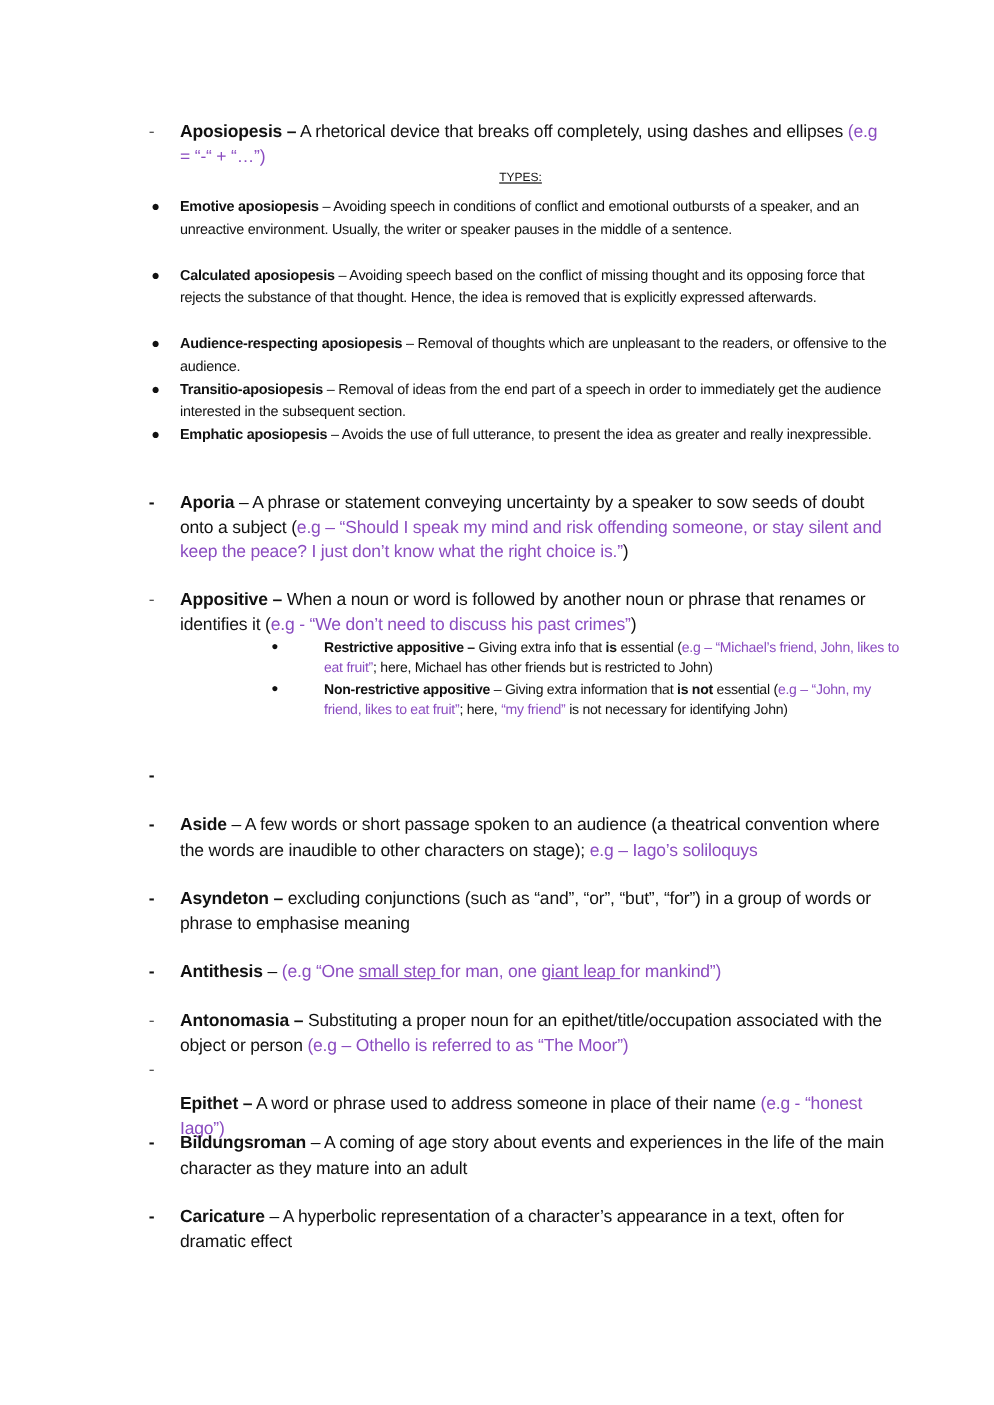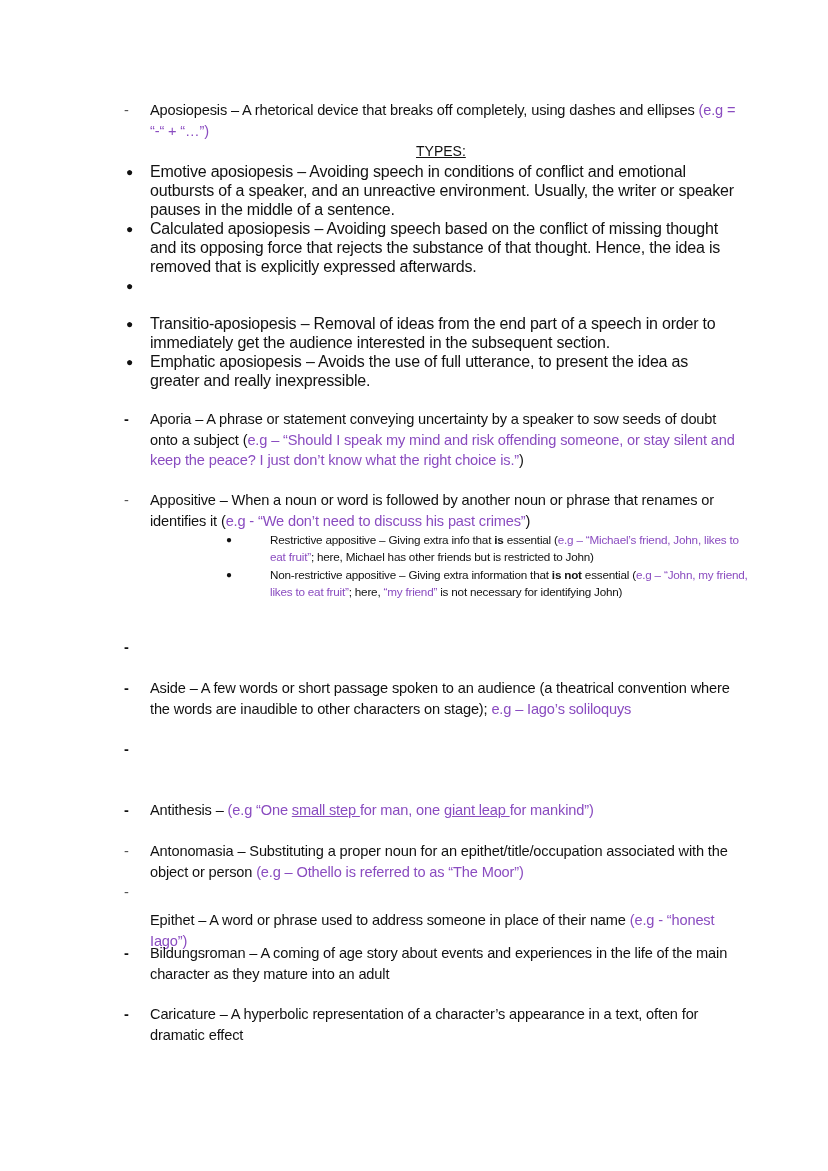--- a/index.html
+++ b/index.html
@@ -2,26 +2,26 @@
 <html><head>
 <meta charset="utf-8">
 <style>
   html, body { margin: 0; padding: 0; background: #ffffff; }
   body { width: 828px; height: 1171px; position: relative; overflow: hidden;
          font-family: "Liberation Sans", sans-serif; color: #111; }
   .page { position: absolute; left: 0; top: 0; width: 828px; height: 1171px; }
   .entry { position: absolute; left: 150px; width: 590px; font-size: 14.6px; line-height: 20.5px; letter-spacing: -0.15px; }
   .dash { position: absolute; left: 124px; font-size: 14.6px; line-height: 20.5px; font-weight: bold; }
   .dash.grey { color: #555; font-weight: normal; }
-  .term { font-weight: normal; }
+  .term { font-weight: bold; }
   .ex { color: #8a4cc0; }
   .u { text-decoration: underline; }
-  .types { position: absolute; left: 416px; top: 143px; font-size: 14px; text-decoration: underline; }
+  .types { position: absolute; left: 416px; top: 143px; font-size: 10px; text-decoration: underline; }
   .bul { position: absolute; left: 126px; font-size: 12px; line-height: 18.8px; }
-  .sub { position: absolute; left: 150px; width: 590px; font-size: 16px; line-height: 18.8px; letter-spacing: -0.2px; }
+  .sub { position: absolute; left: 150px; width: 590px; font-size: 12px; line-height: 18.8px; letter-spacing: -0.2px; }
   .bul2 { position: absolute; left: 226px; font-size: 10px; line-height: 17px; }
   .sub2 { position: absolute; left: 250px; width: 485px; font-size: 11.7px; line-height: 17px; letter-spacing: -0.2px; margin-left: 20px; }
 </style>
 </head>
 <body>
 
 <div class="page">
 
   <span class="dash grey" style="top:100px">-</span>
   <div class="entry" style="top:100px">
@@ -29,20 +29,21 @@
   </div>
   <span class="types">TYPES:</span>
 
   <span class="bul" style="top:163px">●</span>
   <div class="sub" style="top:163px"><span class="term">Emotive aposiopesis</span><span> – Avoiding speech in conditions of conflict and emotional outbursts of a speaker, and an unreactive environment. Usually, the writer or speaker pauses in the middle of a sentence.</span></div>
 
   <span class="bul" style="top:220px">●</span>
   <div class="sub" style="top:220px"><span class="term">Calculated aposiopesis</span><span> – Avoiding speech based on the conflict of missing thought and its opposing force that rejects the substance of that thought. Hence, the idea is removed that is explicitly expressed afterwards.</span></div>
 
   <span class="bul" style="top:277px">●</span>
+  <div class="sub" style="top:277px"><span class="term">Audience-respecting aposiopesis</span><span> – Removal of thoughts which are unpleasant to the readers, or offensive to the audience.</span></div>
 
   <span class="bul" style="top:315px">●</span>
   <div class="sub" style="top:315px"><span class="term">Transitio-aposiopesis</span><span> – Removal of ideas from the end part of a speech in order to immediately get the audience interested in the subsequent section.</span></div>
 
   <span class="bul" style="top:353px">●</span>
   <div class="sub" style="top:353px"><span class="term">Emphatic aposiopesis</span><span> – Avoids the use of full utterance, to present the idea as greater and really inexpressible.</span></div>
 
   <span class="dash" style="top:409px">-</span>
   <div class="entry" style="top:409px">
     <span class="term">Aporia</span><span> – A phrase or statement conveying uncertainty by a speaker to sow seeds of doubt onto a subject (</span><span class="ex">e.g – “Should I speak my mind and risk offending someone, or stay silent and keep the peace? I just don’t know what the right choice is.”</span><span>)</span>
@@ -60,20 +61,23 @@
   <div class="sub2" style="top:566px"><span class="term">Non-restrictive appositive</span><span> – Giving extra information that </span><b>is not</b><span> essential (</span><span class="ex">e.g – “John, my friend, likes to eat fruit”</span><span>; here, </span><span class="ex">“my friend”</span><span> is not necessary for identifying John)</span></div>
 
   <span class="dash" style="top:637px">-</span>
 
   <span class="dash" style="top:678px">-</span>
   <div class="entry" style="top:678px">
     <span class="term">Aside</span><span> – A few words or short passage spoken to an audience (a theatrical convention where the words are inaudible to other characters on stage); </span><span class="ex">e.g – Iago’s soliloquys</span>
   </div>
 
   <span class="dash" style="top:739px">-</span>
+  <div class="entry" style="top:739px">
+    <span class="term">Asyndeton –</span><span> excluding conjunctions (such as “and”, “or”, “but”, “for”) in a group of words or phrase to emphasise meaning</span>
+  </div>
 
   <span class="dash" style="top:800px">-</span>
   <div class="entry" style="top:800px">
     <span class="term">Antithesis</span><span> – </span><span class="ex"><span>(e.g “One </span><span class="u">small step </span><span>for man, one </span><span class="u">giant leap </span><span>for mankind”)</span></span>
   </div>
 
   <span class="dash grey" style="top:841px">-</span>
   <div class="entry" style="top:841px">
     <span class="term">Antonomasia –</span><span> Substituting a proper noun for an epithet/title/occupation associated with the object or person </span><span class="ex">(e.g – Othello is referred to as “The Moor”)</span>
   </div>

